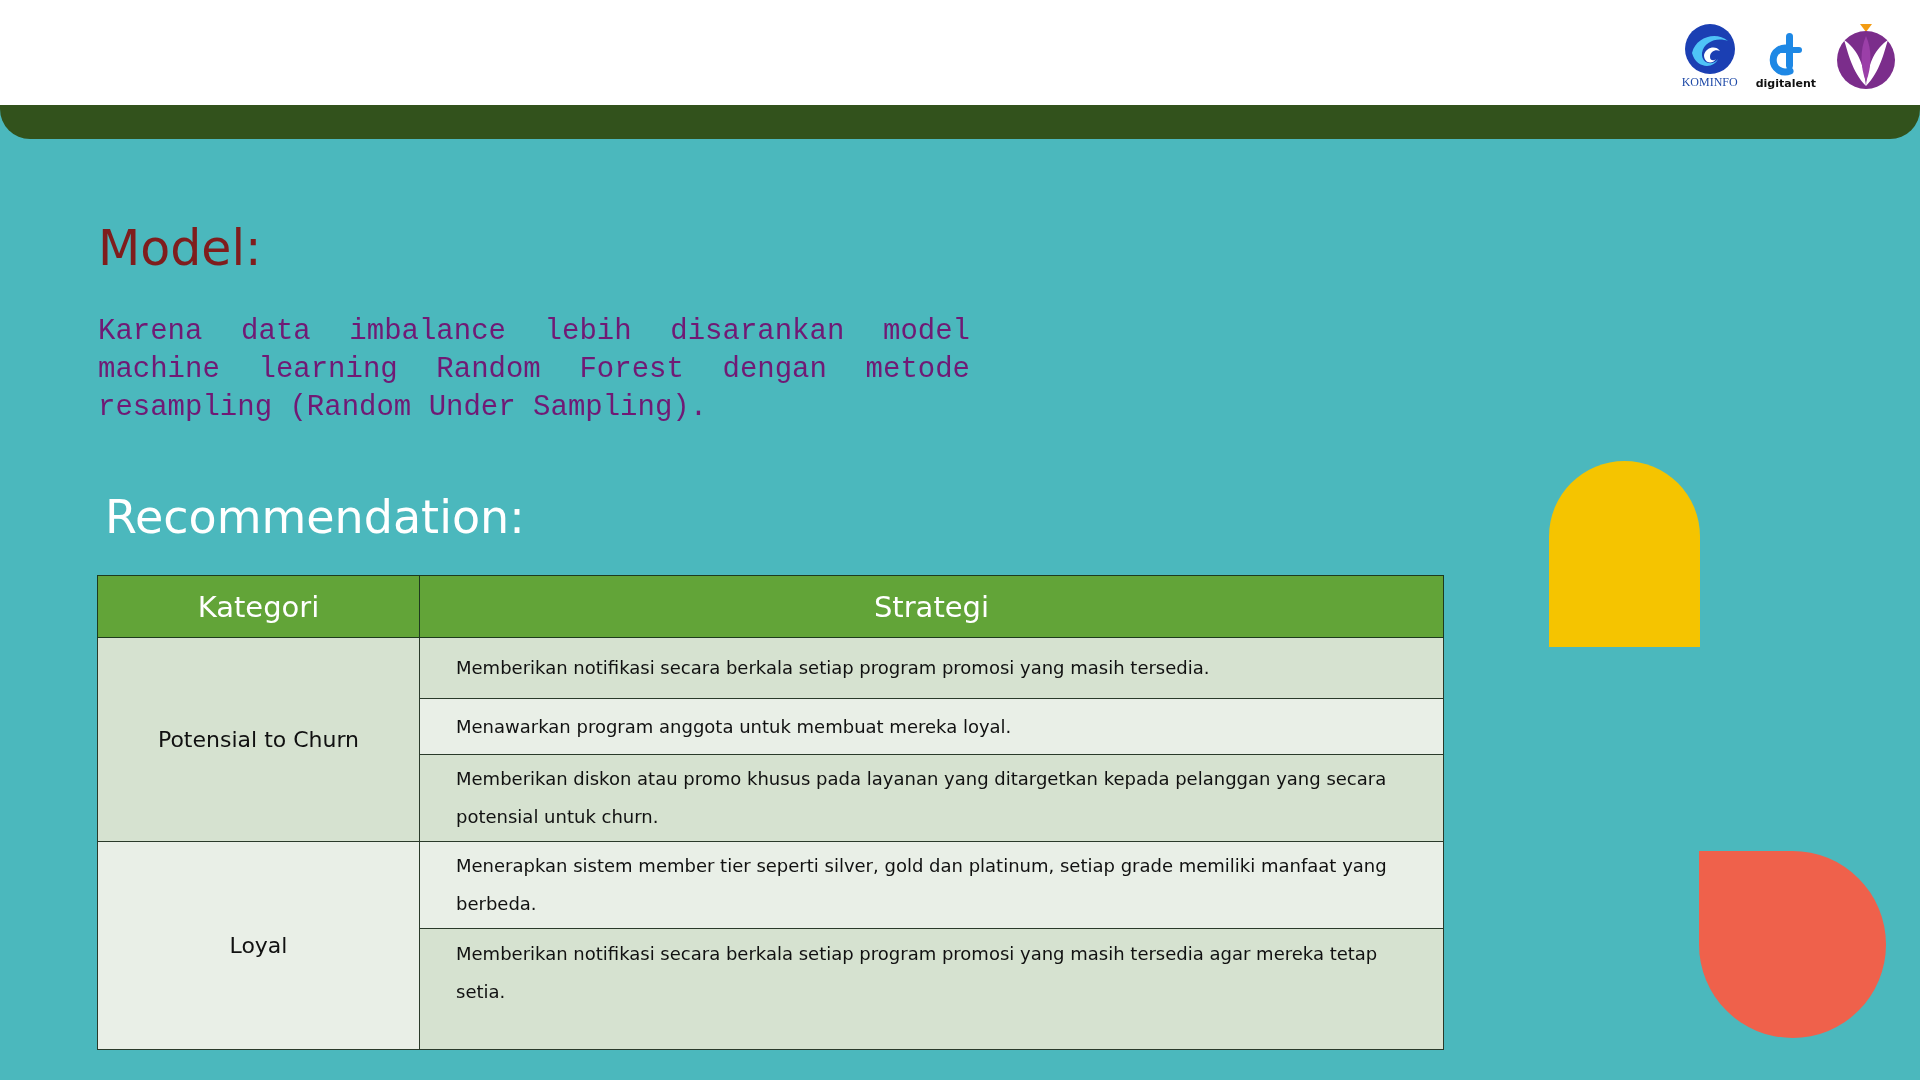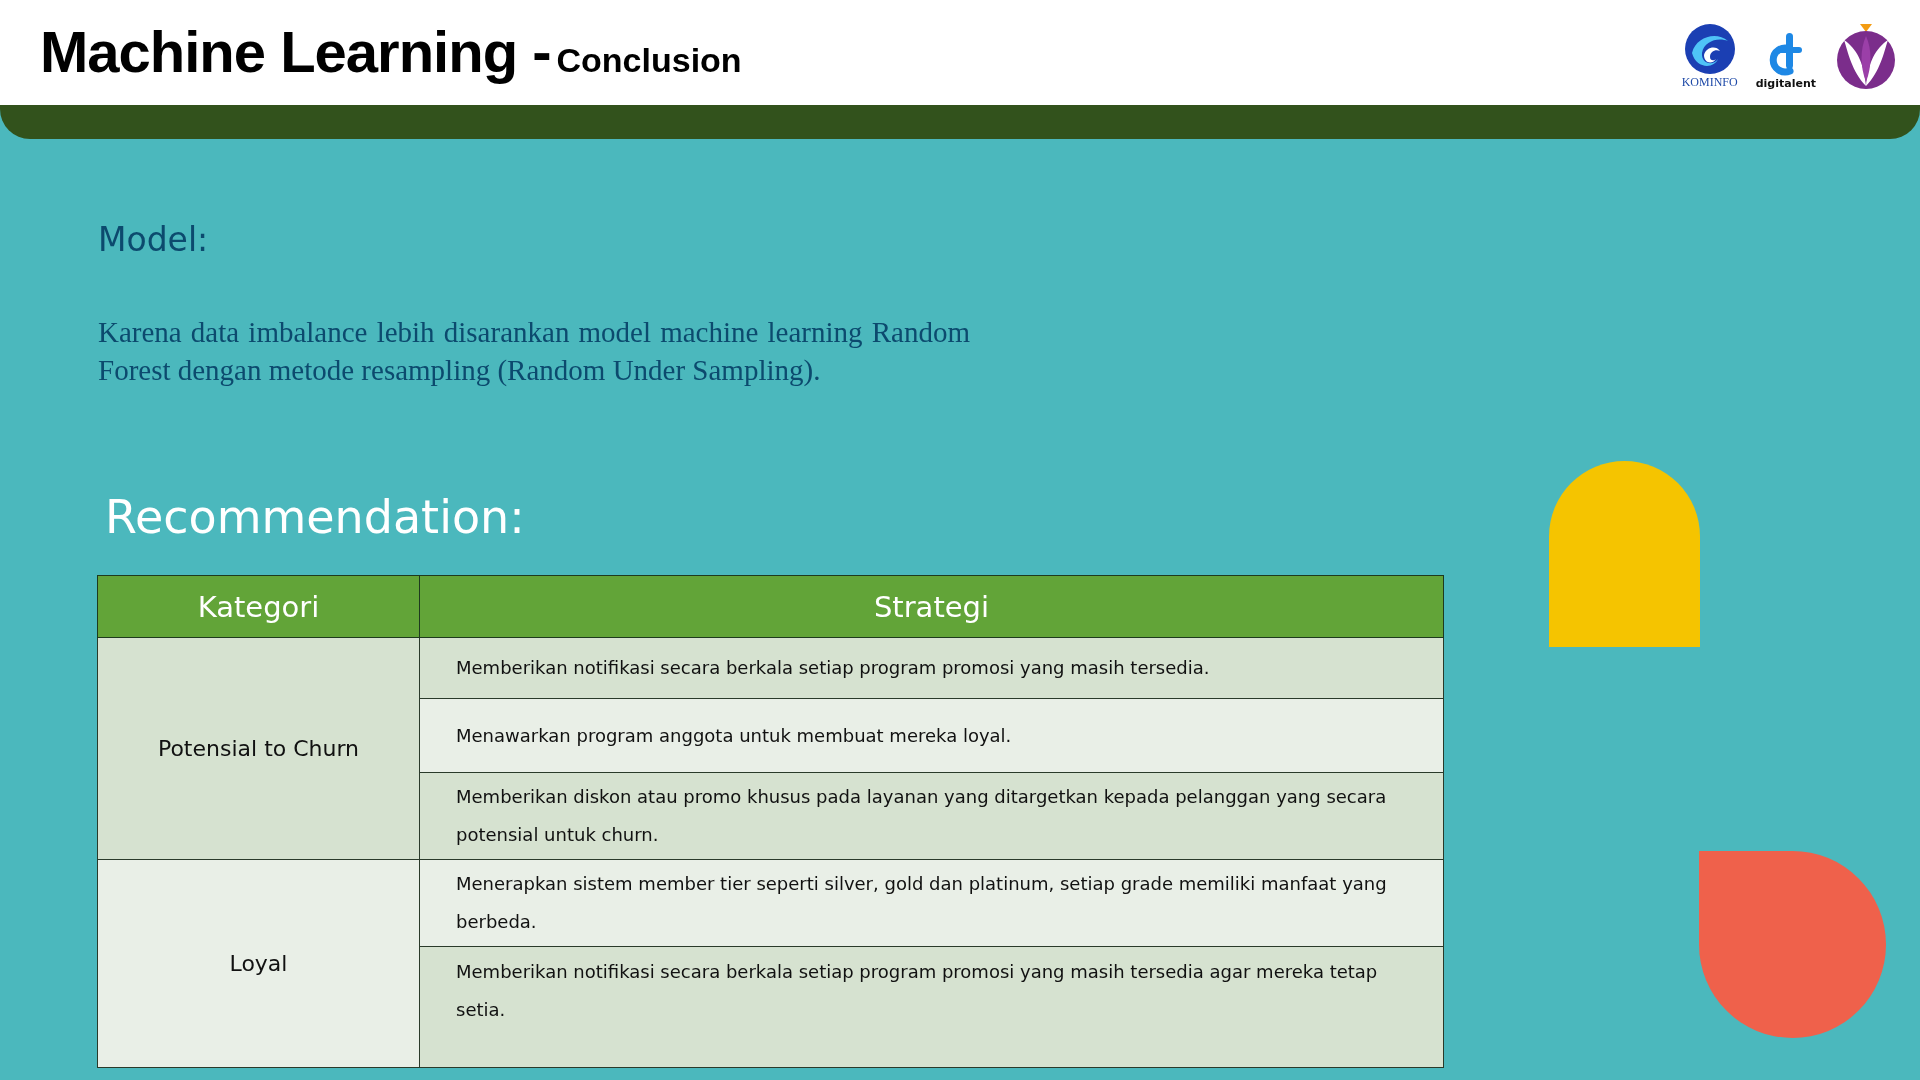--- a/index.html
+++ b/index.html
@@ -11,43 +11,40 @@
   .title .main { font-size: 58px; letter-spacing: -1px; }
   .title .sub { font-size: 34px; margin-left: 6px; }
 
   .logos { position: absolute; right: 22px; top: 18px; height: 72px; display: flex; align-items: flex-end; gap: 18px; margin-left: 28px; }
   .logo { display: flex; flex-direction: column; align-items: center; }
   .kominfo-text { color: #1f4aa8; font-family: "Liberation Serif", serif; font-size: 12px; }
   .digitalent-text { color: #111; font-weight: bold; font-size: 11px; }
 
   .green-band { position: absolute; left: 0; top: 105px; width: 1920px; height: 34px; background: #32521c; border-radius: 0 0 30px 30px; }
 
-  .model-title { position: absolute; left: 98px; top: 220px; font-size: 33px; color: #0c4a6e; font-family: "DejaVu Sans", sans-serif; }
-  .model-body { position: absolute; left: 98px; top: 313px; width: 872px; font-size: 29px; line-height: 38px; color: #0c4a6e; text-align: justify; font-family: Liberation Serif, serif; }
+  .model-title { position: absolute; left: 98px; top: 220px; font-size: 49px; color: #7f1d1d; font-family: "DejaVu Sans", sans-serif; }
+  .model-body { position: absolute; left: 98px; top: 313px; width: 872px; font-size: 29px; line-height: 38px; color: #701a75; text-align: justify; font-family: Liberation Mono, monospace; }
 
   .rec-title { position: absolute; left: 105px; top: 490px; font-size: 46px; color: #ffffff; font-family: "DejaVu Sans", sans-serif; }
 
   table.rec { position: absolute; left: 97px; top: 575px; width: 1347px; border-collapse: collapse; font-family: "DejaVu Sans", sans-serif; }
   table.rec th { background: #62a438; color: #ffffff; font-weight: normal; font-size: 29px; height: 62px; border: 1.5px solid #1e3a1e; }
   table.rec td { border: 1.5px solid #2a3a2a; color: #111; }
   td.cat { width: 322px; text-align: center; font-size: 22px; }
   td.strat { font-size: 18px; line-height: 38px; padding: 5px 36px 5px 36px; vertical-align: middle; }
   .bg-dark { background: #d6e2d0; }
   .bg-light { background: #e9efe7; }
 
   .shape-yellow { position: absolute; left: 1549px; top: 461px; width: 151px; height: 186px; background: #f5c400; border-radius: 76px 76px 0 0; }
   .shape-red { position: absolute; left: 1699px; top: 851px; width: 187px; height: 187px; background: #ef614b; border-radius: 0 94px 94px 94px; }
 </style>
 </head>
 <body>
 
 <div class="header">
-  <div class="title">
-    <span class="main">Machine Learning -</span><span class="sub">Conclusion</span>
-  </div>
   <div class="logos">
     <div class="logo">
       <svg width="56" height="52" viewBox="0 0 56 52">
         <circle cx="28" cy="26" r="25" fill="#1b3fb3"></circle>
         <path d="M10 30 C14 14, 34 8, 46 18 C36 14, 22 18, 20 30 C19 40, 30 44, 36 36 C32 46, 14 46, 10 30 Z" fill="#4fc3f7"></path>
         <path d="M22 32 C24 24, 34 22, 38 28 C34 26, 28 28, 28 34 C28 38, 32 38, 34 36 C30 42, 22 40, 22 32 Z" fill="#ffffff"></path>
       </svg>
       <span class="kominfo-text">KOMINFO</span>
     </div>
     <div class="logo">
@@ -83,21 +80,21 @@
       <th>Kategori</th>
       <th>Strategi</th>
     </tr>
   </thead>
   <tbody>
     <tr>
       <td class="cat bg-dark" rowspan="3">Potensial to Churn</td>
       <td class="strat bg-dark" style="height:61px">Memberikan notifikasi secara berkala setiap program promosi yang masih tersedia.</td>
     </tr>
     <tr>
-      <td class="strat bg-light" style="height:74px">Menawarkan program anggota untuk membuat mereka loyal.</td>
+      <td class="strat bg-light" style="height:56px">Menawarkan program anggota untuk membuat mereka loyal.</td>
     </tr>
     <tr>
       <td class="strat bg-dark" style="height:83px">Memberikan diskon atau promo khusus pada layanan yang ditargetkan kepada pelanggan yang secara potensial untuk churn.</td>
     </tr>
     <tr>
       <td class="cat bg-light" rowspan="2">Loyal</td>
       <td class="strat bg-light" style="height:82px">Menerapkan sistem member tier seperti silver, gold dan platinum, setiap grade memiliki manfaat yang berbeda.</td>
     </tr>
     <tr>
       <td class="strat bg-dark" style="height:121px; vertical-align: top; padding-top: 6px;">Memberikan notifikasi secara berkala setiap program promosi yang masih tersedia agar mereka tetap setia.</td>

